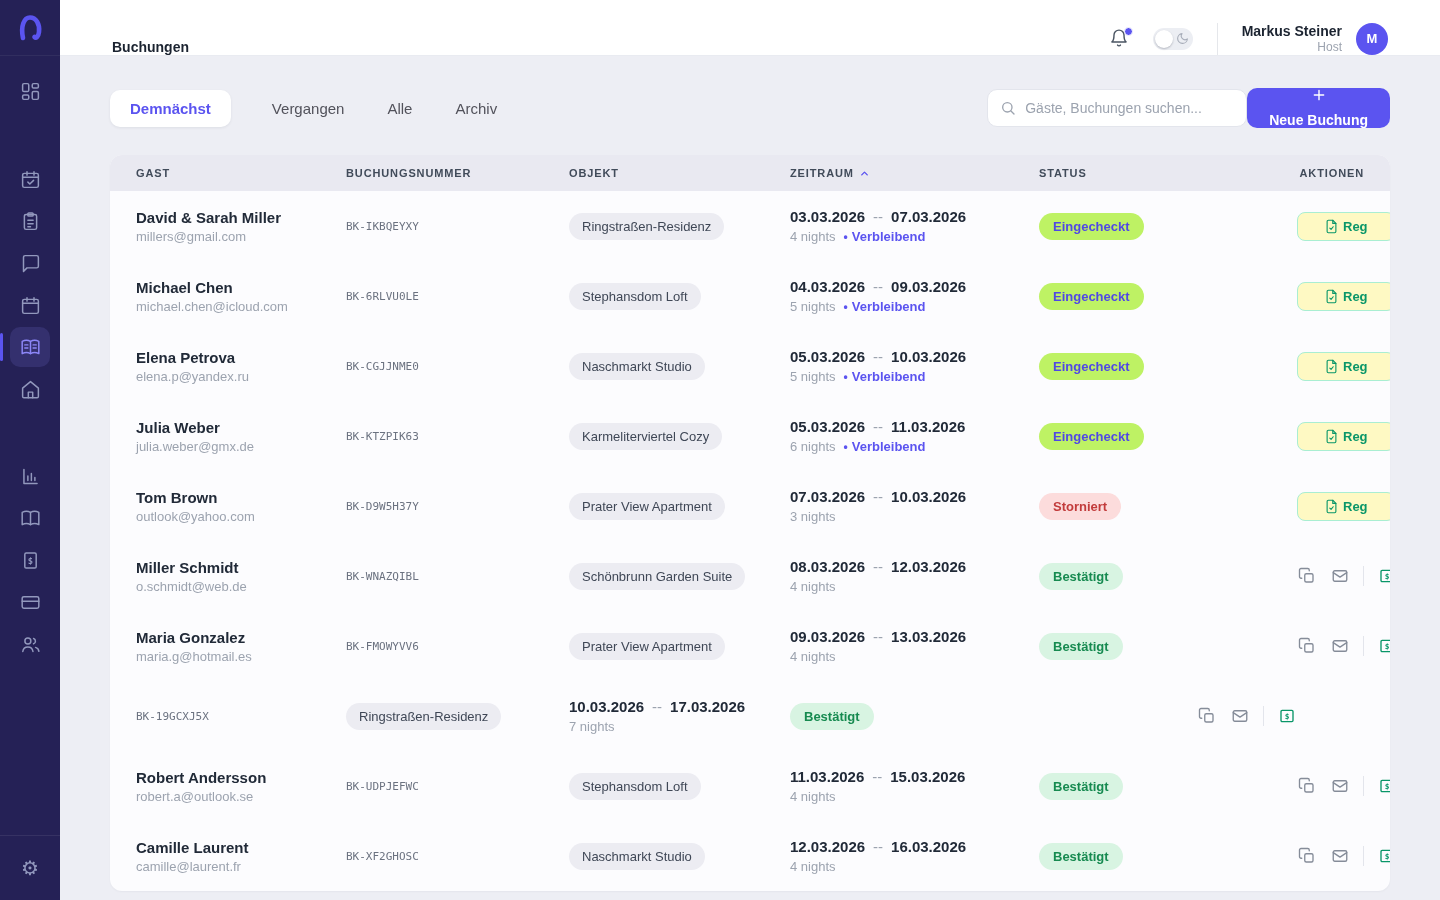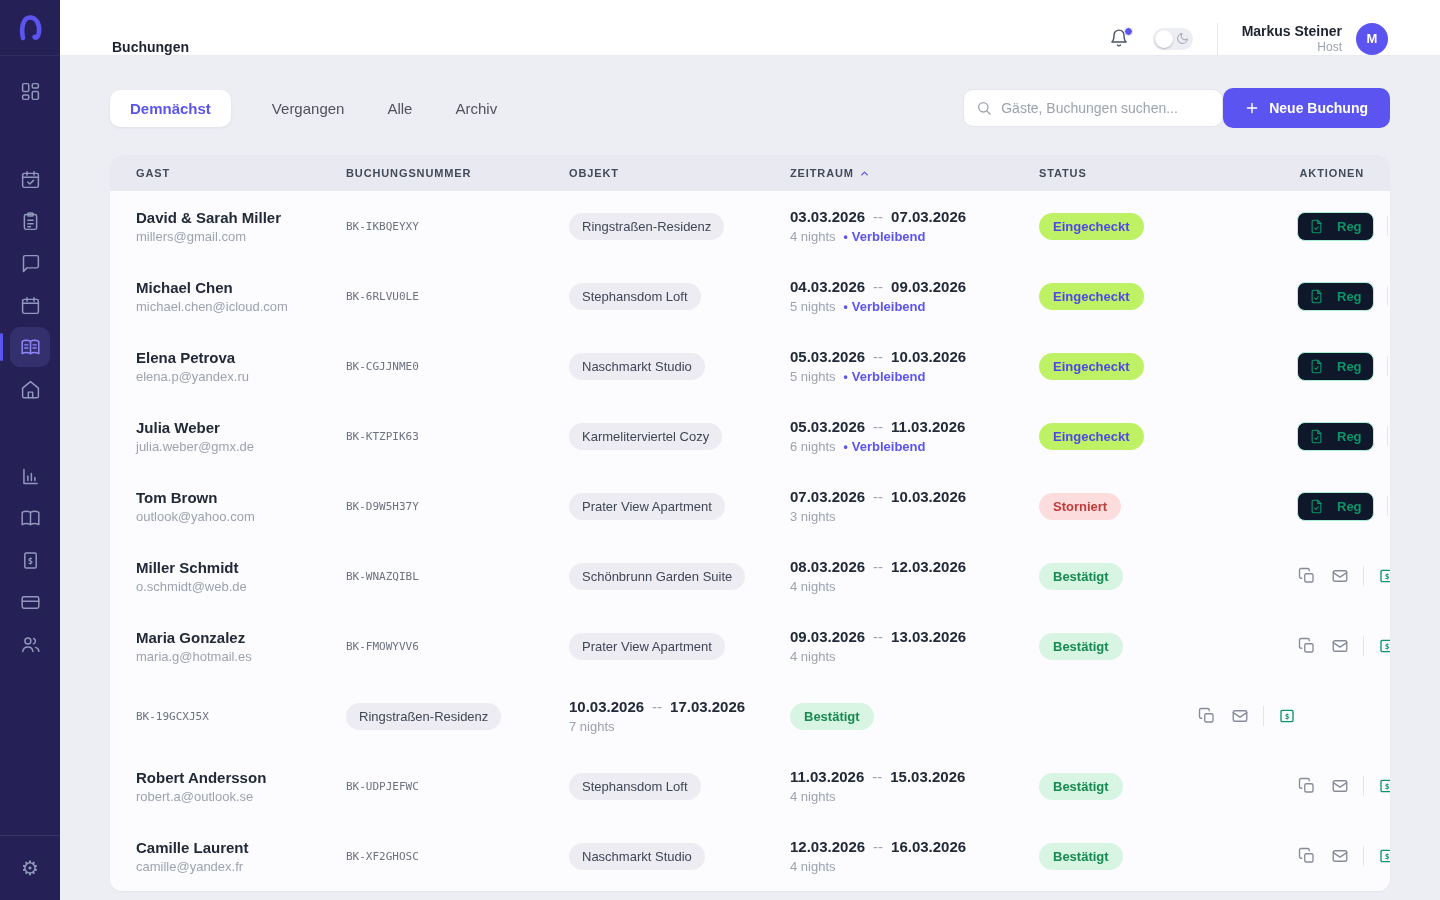--- a/index.html
+++ b/index.html
@@ -57,21 +57,21 @@
                 border-radius:10px; box-shadow:0 1px 3px rgba(15,23,42,.07); }
   .toolbar-right { display:flex; align-items:center; }
   .search-box { width:260px; height:38px; background:#ffffff; border:1px solid #e3e5ec;
                 border-radius:10px; display:flex; align-items:center; padding:0 12px; gap:9px; }
   .search-box svg { width:16px; height:16px; color:#9ca3af; flex:none; }
   .search-box input { border:none; outline:none; background:transparent; font-size:14px;
                       color:#374151; width:100%; font-family:"Liberation Sans", sans-serif; }
   .search-box input::placeholder { color:#9ca3af; }
   .new-btn { height:40px; background:#5b54f0; color:#ffffff; border:none; border-radius:10px;
              font-size:14px; font-weight:700; display:flex; align-items:center; gap:10px;
-             padding:0 22px; cursor:pointer; font-family:"Liberation Sans", sans-serif; }
+             padding:0 22px; cursor:pointer; font-family:"Liberation Sans", sans-serif;flex-direction:column; }
   .new-btn svg { width:14px; height:14px; }
 
   
   .card { margin:27px 50px 0; background:#fcfcfe; border-radius:12px; overflow:hidden;
           box-shadow:0 1px 2px rgba(15,23,42,.04); }
   .grid-row { display:grid; grid-template-columns:210px 223px 221px 249px 258px 1fr;
               align-items:center; padding:0 26px; }
   .thead { background:#e9e9f1; height:36px; }
   .th { font-size:11px; font-weight:700; letter-spacing:.08em; color:#414b5a; display:flex;
         align-items:center; gap:5px; }
@@ -89,22 +89,22 @@
   .nline { margin-top:4px; font-size:13px; display:flex; align-items:center; gap:8px; }
   .nights { color:#9ca3af; }
   .remaining { color:#5b54f0; font-weight:700; display:flex; align-items:center; gap:4px; }
   .bullet { font-size:12px; }
   .status-badge { display:inline-block; font-size:13px; font-weight:600; padding:6px 14px;
                   border-radius:999px; }
   .st-checked-in { background:#bef264; color:#5048e5; }
   .st-confirmed  { background:#d8f4e2; color:#168a50; }
   .st-cancelled  { background:#fcdcdc; color:#c23b3b; }
   .c-actions { display:flex; align-items:center; justify-content:flex-end; gap:13px; }
-  .reg-btn { display:inline-flex; align-items:center; gap:13px; background:#0f172a;
-             border:1px solid #a9eed2; border-radius:8px; padding:6px 11px; color:#0a9669;
+  .reg-btn { display:inline-flex; align-items:center; gap:4px; background:#fef9c3;
+             border:1px solid #a9eed2; border-radius:8px; padding:6px 26px; color:#0a9669;
              font-size:13px; font-weight:600; cursor:pointer; font-family:"Liberation Sans", sans-serif; }
   .reg-btn svg { width:15px; height:15px; }
   .icon-btn { background:none; border:none; padding:0; width:20px; height:20px; cursor:pointer;
               display:flex; align-items:center; justify-content:center; }
   .icon-btn svg { width:18px; height:18px; }
   .ic-gray { color:#858c99; }
   .ic-green { color:#0a9669; }
   .vdiv { width:1px; height:20px; background:#e3e5ec; }
   svg { display:block; }
 </style>
@@ -636,21 +636,21 @@
                 <text x="12" y="15.8" text-anchor="middle" font-size="10.5" font-weight="bold" stroke="none" fill="currentColor" font-family="'DejaVu Sans Mono', monospace">$</text>
               </svg>
       </button>
 
     </div>
   </div>
 
   <div class="grid-row trow">
     <div>
       <div class="gname">Camille Laurent</div>
-      <div class="gmail">camille@yandex.fr</div>
+      <div class="gmail">camille@laurent.fr</div>
     </div>
     <div class="bnum">BK-XF2GHOSC</div>
     <div>
       <span class="obj-pill">Naschmarkt Studio</span>
     </div>
     <div>
       <div class="dline">
         <span>12.03.2026</span><span class="dsep">--</span><span>16.03.2026</span>
       </div>
       <div class="nline">

